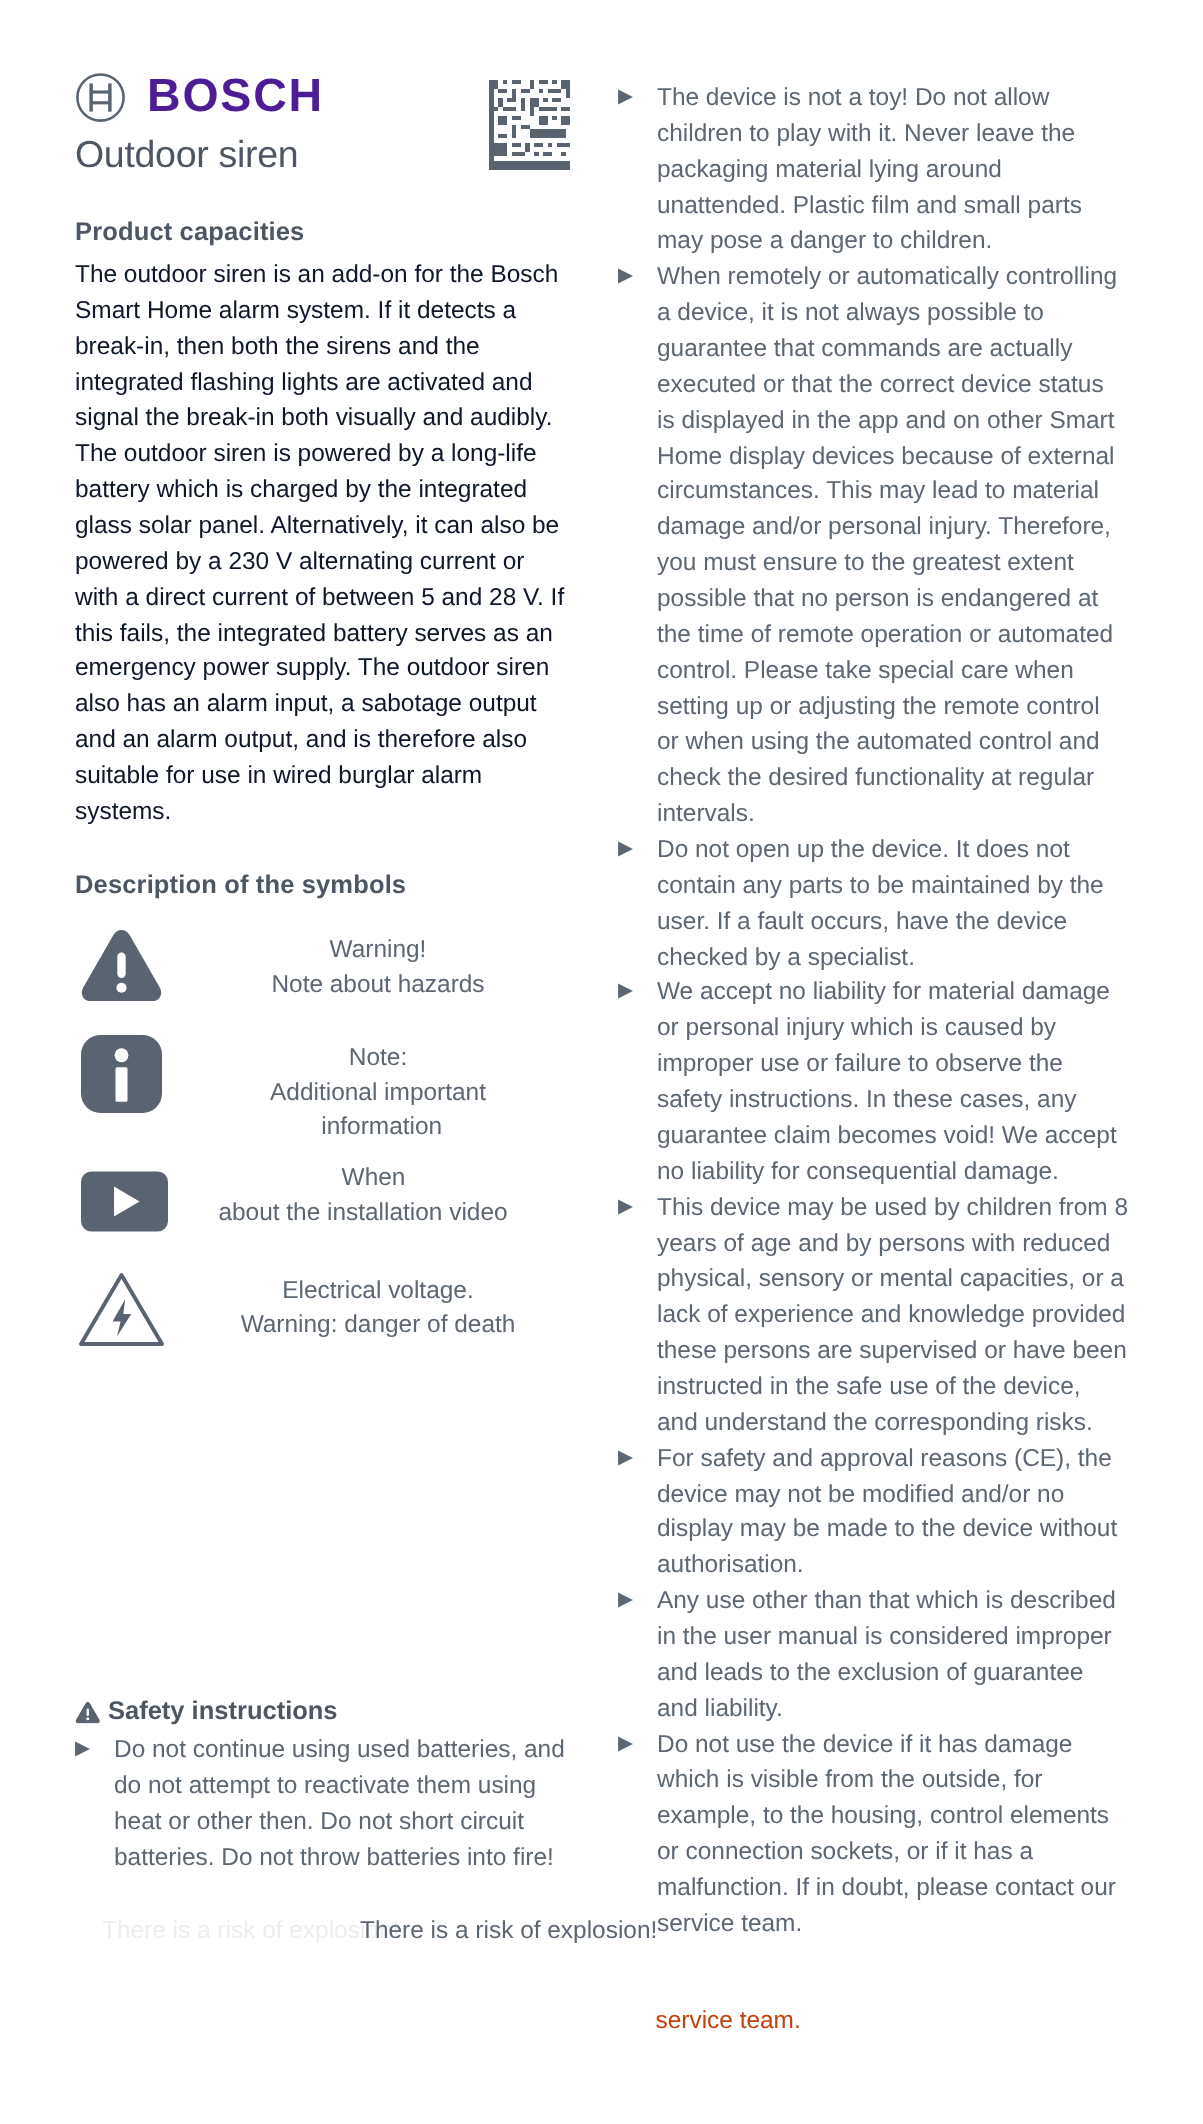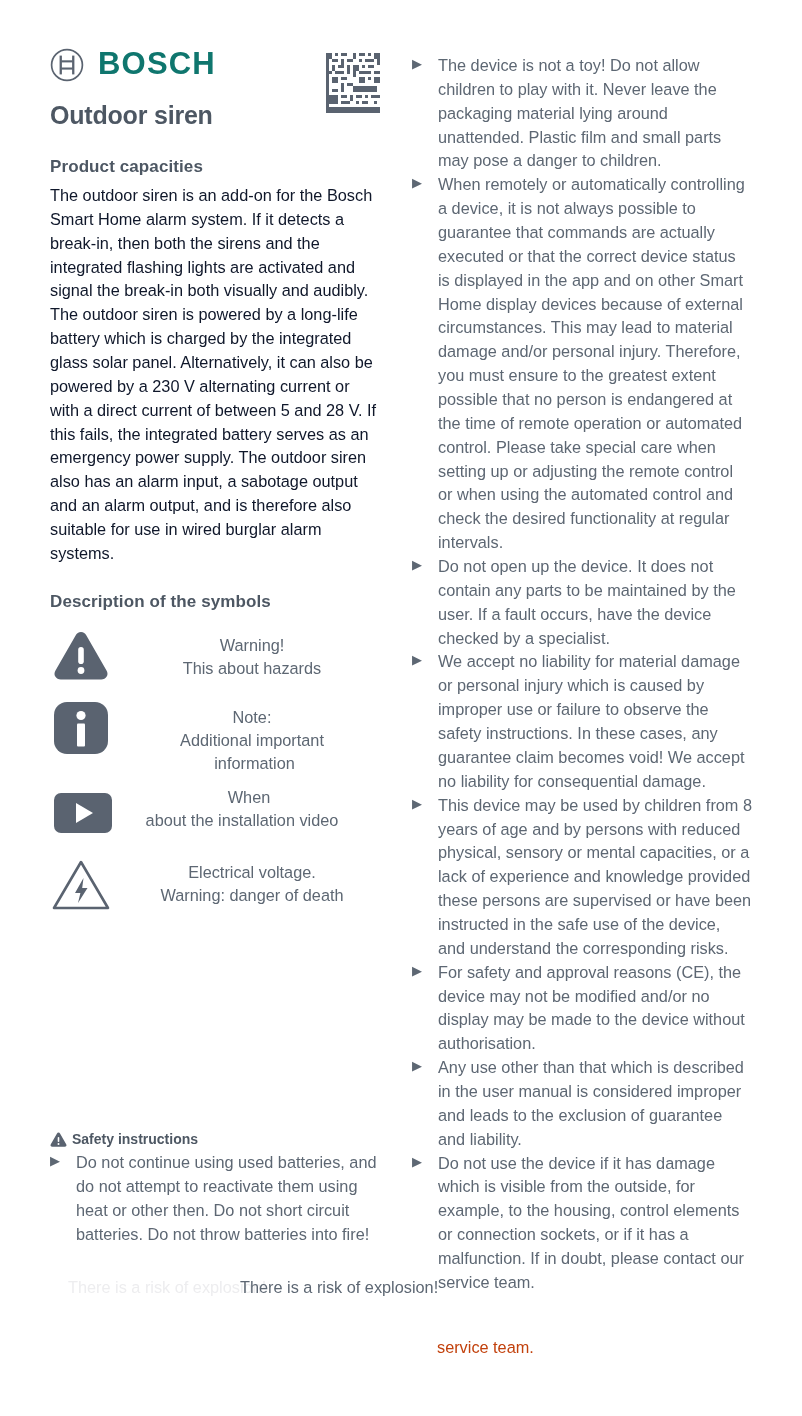--- a/index.html
+++ b/index.html
@@ -47,36 +47,35 @@
     width: 34px;
     height: 34px;
   }
   .bosch-word {
     position: absolute;
     left: 48px;
     top: 0px;
     font-size: 31px;
     font-weight: bold;
     letter-spacing: 1.2px;
-    color: #0f766e;
+    color: #4c1d95;
     font-family: "Liberation Sans", sans-serif;
   }
 
   .datamatrix {
     position: absolute;
     left: 323px;
     top: 50px;
     width: 66px;
     height: 66px;
   }
 
   .doc-title {
-    margin-top: 12px;
     font-size: 25px;
-    font-weight: bold;
+    font-weight: normal;
     line-height: 1.24;
     color: #4d5763;
     letter-spacing: -0.2px;
   }
   .doc-title div { white-space: nowrap; }
 
   .section-head {
     font-size: 17px;
     font-weight: bold;
     color: #4d5763;
@@ -120,21 +119,21 @@
   .sym-row.volt .sym-text { padding-top: 4px; margin-left: 74px; }
 
   
   .safety-block {
     position: absolute;
     left: 50px;
     top: 1131px;
     width: 336px;
   }
   .safety-head {
-    font-size: 14px;
+    font-size: 17px;
     font-weight: bold;
     color: #4d5763;
     display: flex;
     align-items: center;
     gap: 5px;
     margin-bottom: 4px;
   }
   .safety-head .tri-ico { flex: 0 0 auto; width: 17px; height: 15px; }
 
   .bullet-list { list-style: none; margin: 0; padding: 0; }
@@ -221,21 +220,21 @@
       <div class="sym-row">
         <span class="sym-icon">
           <svg viewBox="0 0 62 56" width="62" height="56">
             <path d="M31 4 C33.5 4 35.2 5.4 36.4 7.4 L56.5 42.4 C57.7 44.5 57.9 46.6 56.7 48.6 C55.5 50.6 53.6 51.4 51.2 51.4 L10.8 51.4 C8.4 51.4 6.5 50.6 5.3 48.6 C4.1 46.6 4.3 44.5 5.5 42.4 L25.6 7.4 C26.8 5.4 28.5 4 31 4 Z" fill="#5a6370"></path>
             <rect x="28.2" y="19" width="5.6" height="17" rx="2.8" fill="#ffffff"></rect>
             <circle cx="31" cy="42.5" width="3" r="3.4" fill="#ffffff"></circle>
           </svg>
         </span>
         <div class="sym-text">
           <div>Warning!</div>
-          <div>This about hazards</div>
+          <div>Note about hazards</div>
         </div>
       </div>
 
       <div class="sym-row">
         <span class="sym-icon">
           <svg viewBox="0 0 62 56" width="62" height="56">
             <rect x="4" y="2" width="54" height="52" rx="13" fill="#5a6370"></rect>
             <circle cx="31" cy="15.5" r="4.6" fill="#ffffff"></circle>
             <rect x="27" y="23.5" width="8" height="23" rx="1" fill="#ffffff"></rect>
           </svg>

